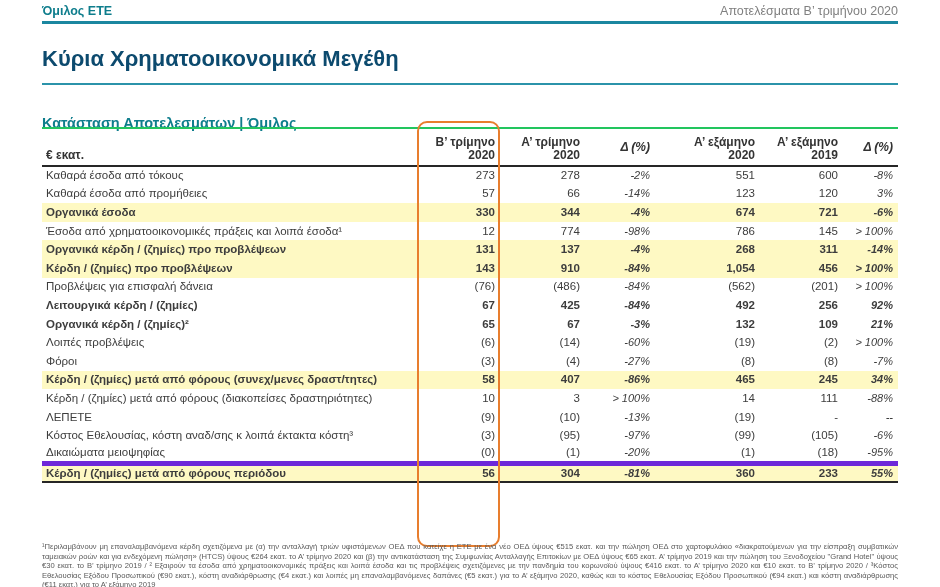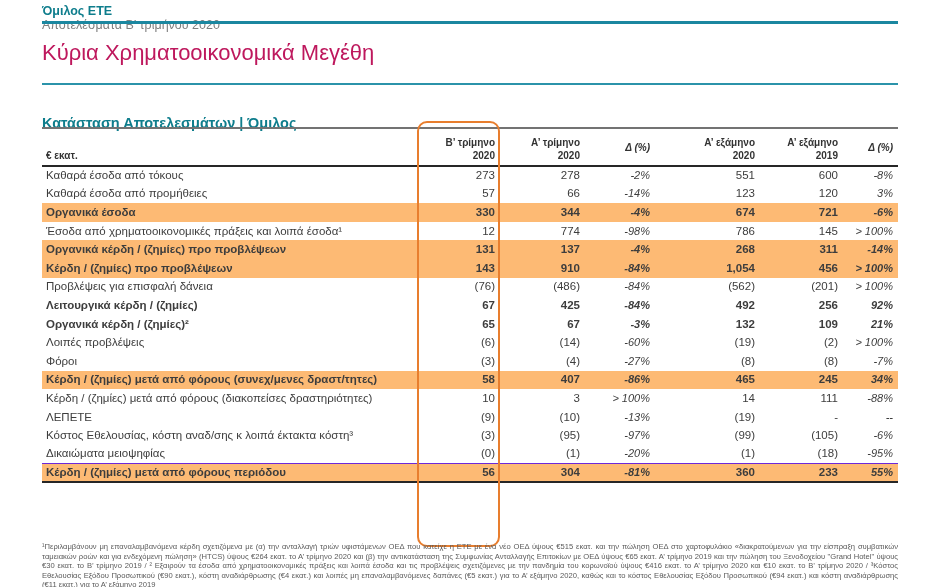--- a/index.html
+++ b/index.html
@@ -2,52 +2,52 @@
 <html><head>
 <meta charset="utf-8">
 <style>
   * { margin:0; padding:0; box-sizing:border-box; }
   html,body { background:#ffffff; }
   body { font-family:"Liberation Sans", sans-serif; }
   .page { position:relative; width:940px; height:587px; background:#fff; overflow:hidden; }
 
   
   .topbar { position:absolute; left:42px; top:4px; width:856px;
-            display:flex; justify-content:space-between; align-items:baseline;flex-direction:column; }
+            display:flex; justify-content:space-between; align-items:baseline; }
   .brand  { color:#0e7d8c; font-weight:bold; font-size:12.5px; }
   .report { color:#808080; font-size:12.5px; }
   .topline { position:absolute; left:42px; top:21px; width:856px; height:3px; background:#1b87a0; }
 
   
-  .page-title { position:absolute; left:42px; top:40px; font-size:22px; font-weight:normal; color:#be185d; }
+  .page-title { position:absolute; left:42px; top:46px; font-size:22px; font-weight:bold; color:#0c4a6e; }
   .titleline  { position:absolute; left:42px; top:83px; width:856px; height:2px; background:#2b93aa; }
   .section-title { position:absolute; left:42px; top:115px; font-size:14.5px; font-weight:bold; color:#0e7d8c; }
 
   
   .tablewrap { position:absolute; left:42px; top:127px; width:856px; }
   table { width:856px; border-collapse:collapse; table-layout:fixed; }
   col.c1{width:378px} col.c2{width:80px} col.c3{width:85px} col.c4{width:70px}
   col.c5{width:105px} col.c6{width:83px} col.c7{width:55px}
 
-  thead th { border-top:2px solid #737373; border-bottom:2px solid #262626;
+  thead th { border-top:2px solid #22c55e; border-bottom:2px solid #262626;
              vertical-align:bottom; padding:3px 5px 3px 4px; height:38px;
-             font-size:10px; line-height:13px; color:#333; font-weight:bold; text-align:right; }
+             font-size:12px; line-height:13px; color:#333; font-weight:bold; text-align:right; }
   thead th.lbl { text-align:left; vertical-align:bottom; }
   thead th span { display:inline-block; max-width:64px; text-align:right; }
   thead th.lbl span { max-width:none; text-align:left; }
   thead th.delta { vertical-align:middle; font-style:italic; }
   thead th.delta span { max-width:none; }
 
   tbody td { height:18.6px; font-size:11.5px; line-height:13px; color:#3d3d3d;
              padding:1px 5px 1px 4px; white-space:nowrap; overflow:hidden; }
   tbody td.num { text-align:right; }
   tbody td.delta { font-style:italic; font-size:11px; }
-  tbody tr.shaded td { background:#fdba74;margin-left:45px; }
+  tbody tr.shaded td { background:#fef9c3;margin-left:45px; }
   tbody tr.bold td { font-weight:bold; }
-  tbody tr:last-child td { border-top:1px solid #6d28d9; border-bottom:2.5px solid #262626; }
+  tbody tr:last-child td { border-top:5px solid #6d28d9; border-bottom:2.5px solid #262626; }
 
   
   .highlight { position:absolute; left:375px; top:-6px; width:83px; height:426px;
                border:2px solid #e87e2e; border-radius:10px; pointer-events:none; background:transparent; }
 
   
   .footnote { position:absolute; left:42px; top:542px; width:856px;
               font-size:7.6px; line-height:9.6px; color:#595959; text-align:justify; }
 </style>
 </head>

